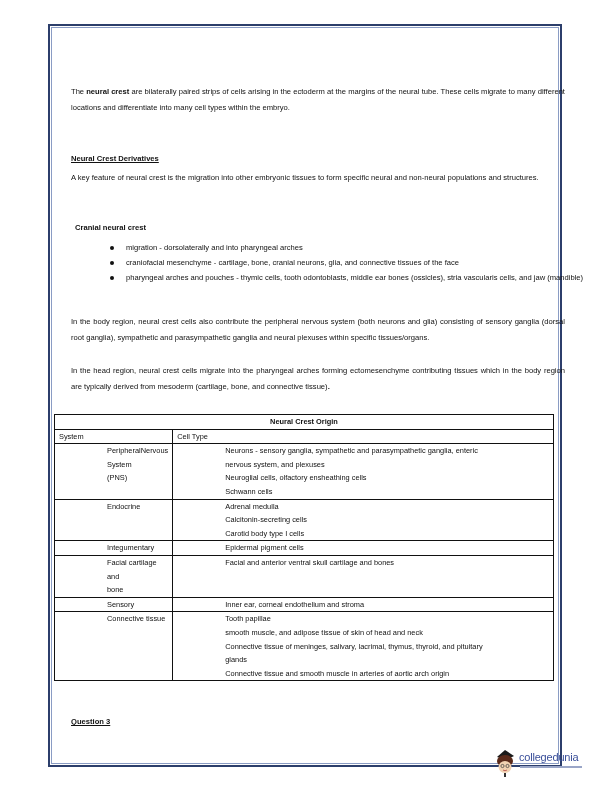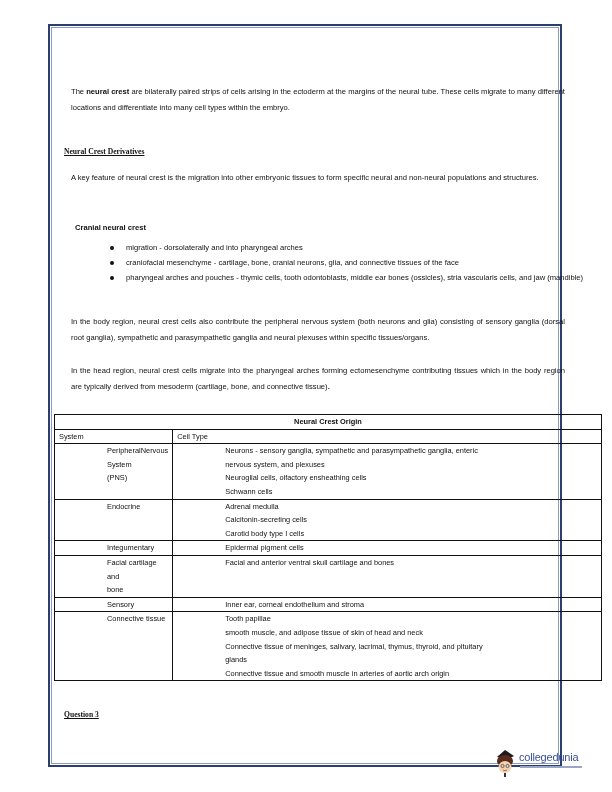--- a/index.html
+++ b/index.html
@@ -37,22 +37,21 @@
     left: 0;
     width: 494px;
     text-align: justify;
     margin: 12px;
   }
   .heading-u {
     position: absolute;
     left: 0;
     font-weight: bold;
     text-decoration: underline;
-    margin: 5px;
-    font-family: Liberation Serif, serif;
+    margin: 12px;
   }
   .heading-b {
     position: absolute;
     left: 0;
     font-weight: bold;
     margin: 16px;
   }
   .bullets {
     position: absolute;
     left: 17px;
@@ -72,21 +71,21 @@
     top: 5.5px;
     width: 4px;
     height: 4px;
     border-radius: 50%;
     background: #111;
   }
   table.origin {
     position: absolute;
     left: 54px;
     top: 414px;
-    width: 548px;
+    width: 500px;
     border-collapse: collapse;
     font-size: 7.4px;
     line-height: 13.6px;
   }
   table.origin td, table.origin th {
     border: 1px solid #111;
     padding: 0 4px;
     vertical-align: top;
     text-align: left;
     font-weight: normal;

